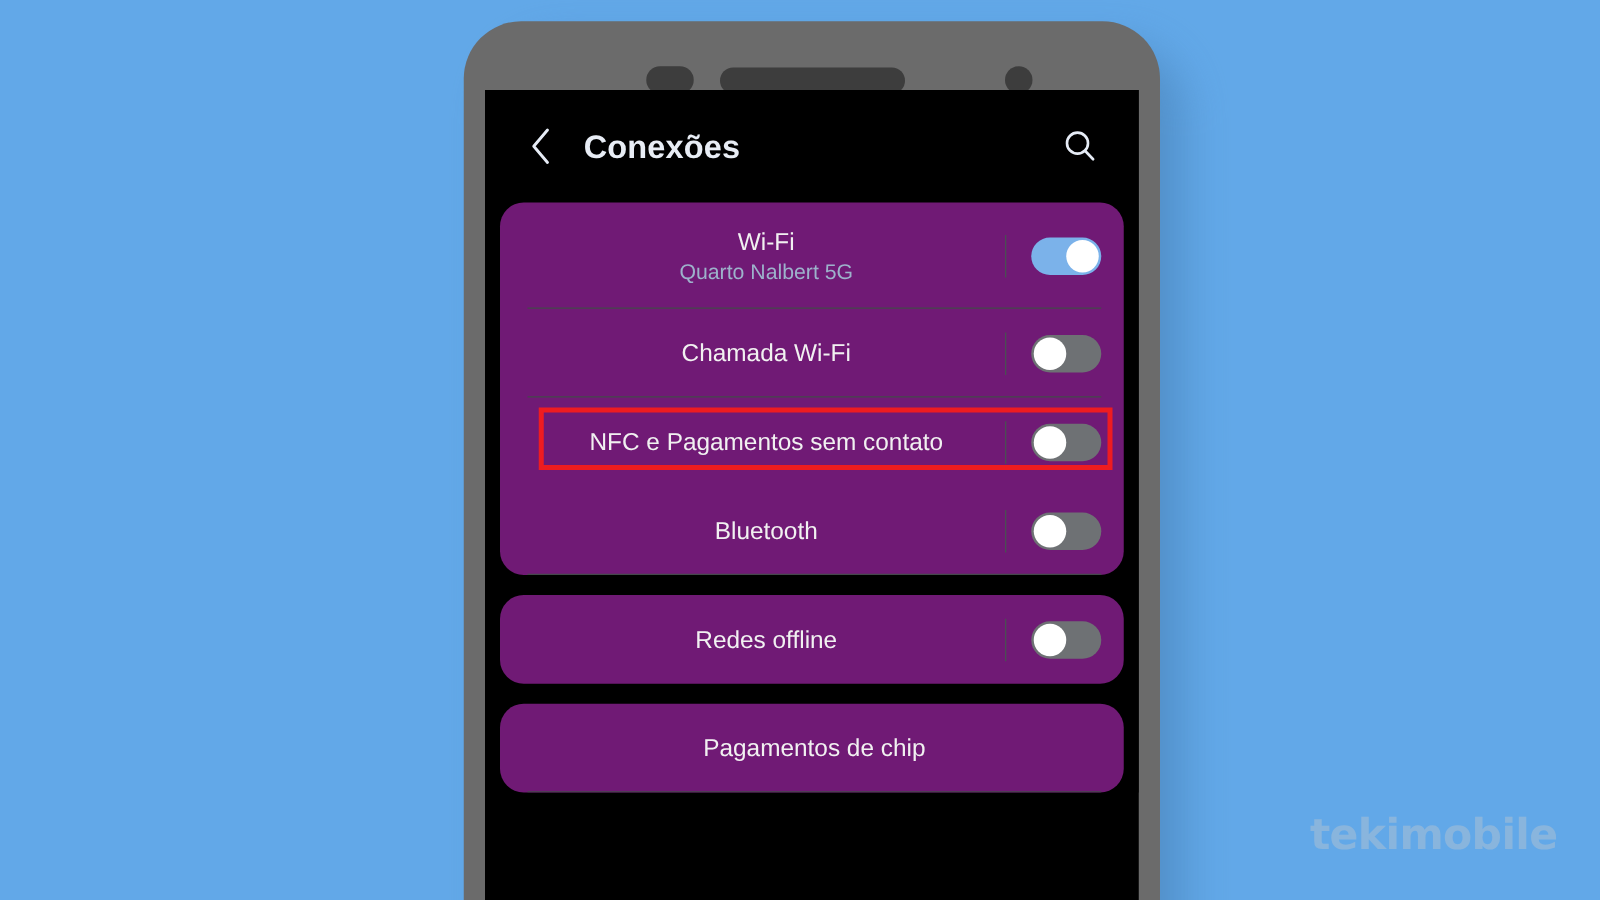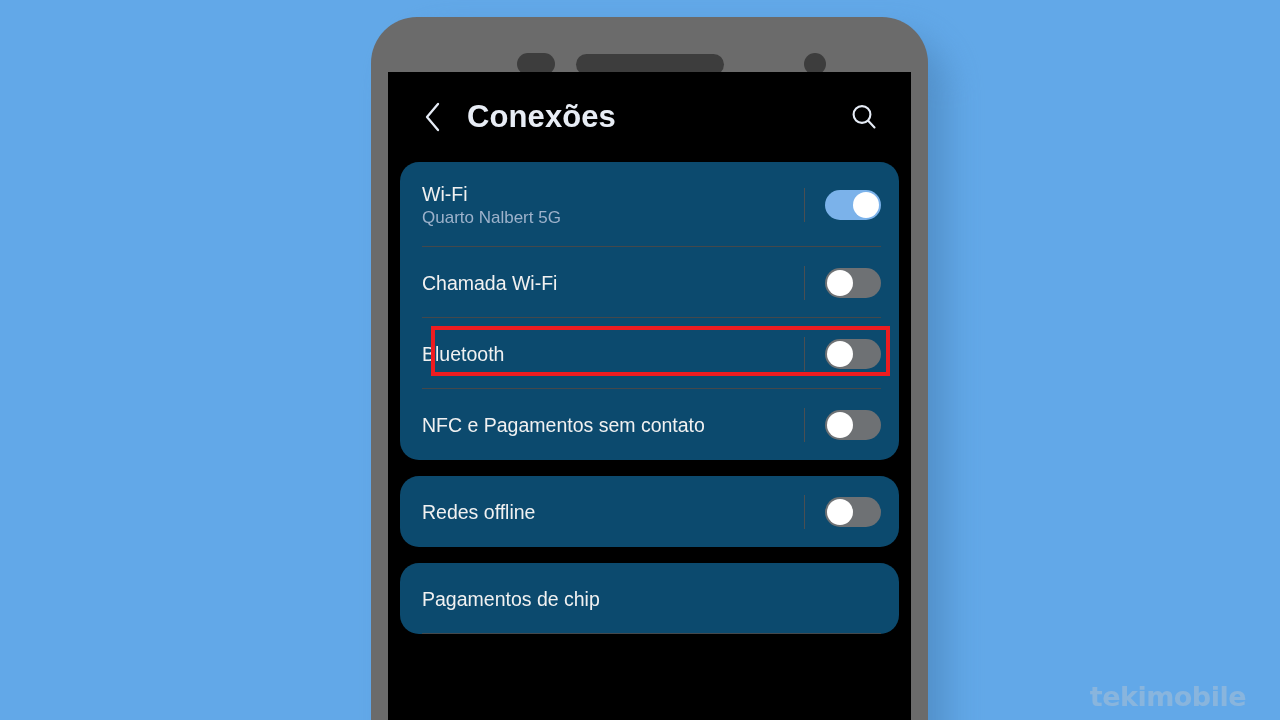--- a/index.html
+++ b/index.html
@@ -101,21 +101,21 @@
   #back-button {
     width: 36px;
     height: 40px;
     display: flex;
     align-items: center;
     justify-content: center;
     flex: 0 0 auto;
   }
   #page-title {
     color: #e8edf5;
-    font-size: 31px;
+    font-size: 26px;
     font-weight: bold;
     letter-spacing: 0.1px;
     margin-left: 17px;
     flex: 1 1 auto;
     white-space: nowrap;
   }
   #search-button {
     width: 38px;
     height: 38px;
     display: flex;
@@ -125,23 +125,24 @@
   }
 
   
   #content {
     position: relative;
     background: #000000;
     padding: 0 12px;
     box-sizing: border-box;
   }
   .card {
-    background: #0c4a6e;
+    background: #701a75;
     border-radius: 19px;
     overflow: hidden;
+    text-align: center;
   }
   .card + .card { margin-top: 16px; }
 
   .row {
     position: relative;
     display: flex;
     align-items: center;
     height: 71px;
     padding: 0 18px 0 22px;
     box-sizing: border-box;
@@ -218,23 +219,23 @@
     border: 4px solid #ee1c20;
     box-sizing: border-box;
     pointer-events: none;
     z-index: 40;
   }
 
   
   #watermark {
     position: absolute;
     right: 34px;
-    bottom: 8px;
+    bottom: 32px;
     color: #8cb6dd;
-    font-size: 27px;
+    font-size: 34px;
     font-weight: bold;
     letter-spacing: -0.5px;
     font-family: "DejaVu Sans", sans-serif;
     opacity: 0.95;
   }
 </style>
 </head>
 <body>
 
 <div id="stage">
@@ -288,40 +289,40 @@
               <div class="toggle-wrap">
                 <div class="toggle-sep"></div>
                 <div class="toggle">
                   <div class="knob"></div>
                 </div>
               </div>
               <div class="row-divider"></div>
             </div>
             <div class="row">
               <div class="row-labels">
+                <div class="row-title">NFC e Pagamentos sem contato</div>
+              </div>
+              <div class="toggle-wrap">
+                <div class="toggle-sep"></div>
+                <div class="toggle">
+                  <div class="knob"></div>
+                </div>
+              </div>
+            </div>
+            <div class="row">
+              <div class="row-labels">
                 <div class="row-title">Bluetooth</div>
               </div>
               <div class="toggle-wrap">
                 <div class="toggle-sep"></div>
                 <div class="toggle">
                   <div class="knob"></div>
                 </div>
               </div>
               <div class="row-divider"></div>
-            </div>
-            <div class="row">
-              <div class="row-labels">
-                <div class="row-title">NFC e Pagamentos sem contato</div>
-              </div>
-              <div class="toggle-wrap">
-                <div class="toggle-sep"></div>
-                <div class="toggle">
-                  <div class="knob"></div>
-                </div>
-              </div>
             </div>
           </div>
           <div class="card">
             <div class="row">
               <div class="row-labels">
                 <div class="row-title">Redes offline</div>
               </div>
               <div class="toggle-wrap">
                 <div class="toggle-sep"></div>
                 <div class="toggle">

